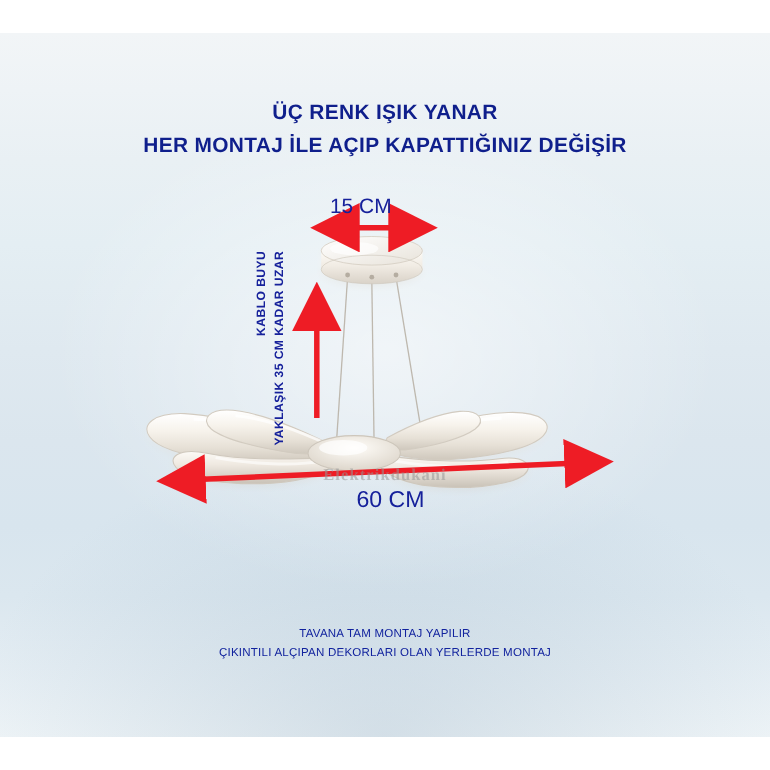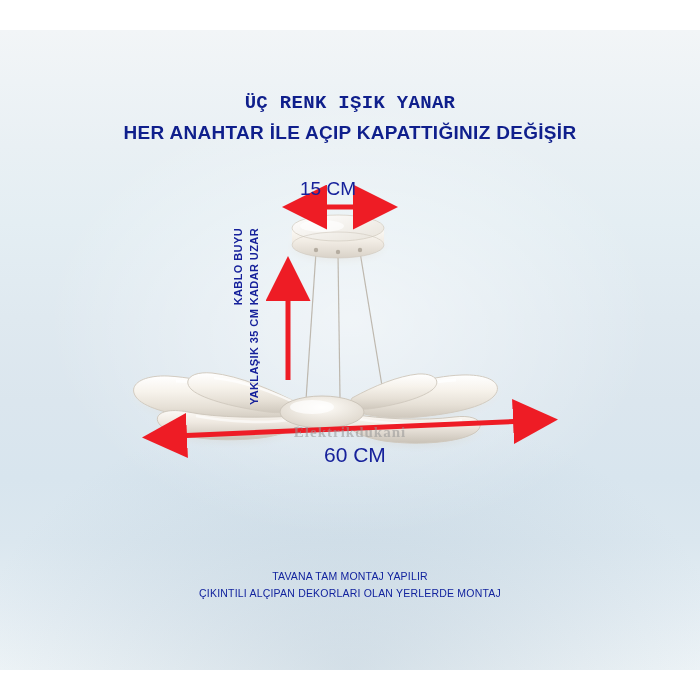--- a/index.html
+++ b/index.html
@@ -73,21 +73,20 @@
     text-align: center;
     color: #0f1f8c;
     font-weight: bold;
     letter-spacing: 0.3px;
     text-shadow: 0 0 1px rgba(255,255,255,0.6);
     z-index: 6;
   }
   .headline-1 {
     top: 92px;
     font-size: 19px;
-    font-family: Liberation Mono, monospace;
   }
   .headline-2 {
     top: 122px;
     font-size: 19px;
   }
 
   
   .footnote {
     position: absolute;
     width: 700px;
@@ -294,21 +293,21 @@
     </defs>
 
     <line x1="292" y1="207" x2="388" y2="207" stroke="#ee1c25" stroke-width="5" marker-start="url(#arrowL)" marker-end="url(#arrowR)"></line>
 
     <line x1="288" y1="380" x2="288" y2="266" stroke="#ee1c25" stroke-width="5" marker-end="url(#arrowR)"></line>
 
     <line x1="152" y1="437" x2="548" y2="420" stroke="#ee1c25" stroke-width="5" marker-start="url(#arrowL)" marker-end="url(#arrowR)"></line>
   </svg>
 
   <div class="headline headline-1">ÜÇ RENK IŞIK YANAR</div>
-  <div class="headline headline-2">HER ANAHTAR İLE AÇIP KAPATTIĞINIZ DEĞİŞİR</div>
+  <div class="headline headline-2">HER MONTAJ İLE AÇIP KAPATTIĞINIZ DEĞİŞİR</div>
 
   <div class="meas-label label-15cm">15 CM</div>
   <div class="meas-label label-60cm">60 CM</div>
 
   <div class="vert-label vl-1">KABLO BUYU</div>
   <div class="vert-label vl-2">YAKLAŞIK 35 CM KADAR UZAR</div>
 
   <div class="watermark">Elektrikdukani</div>
 
   <div class="footnote fn1">TAVANA TAM MONTAJ YAPILIR</div>

